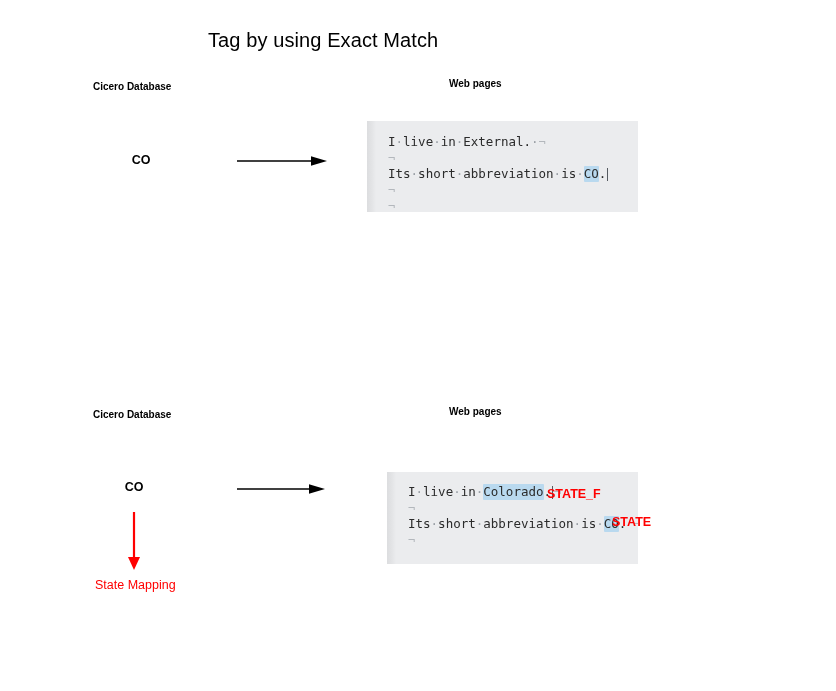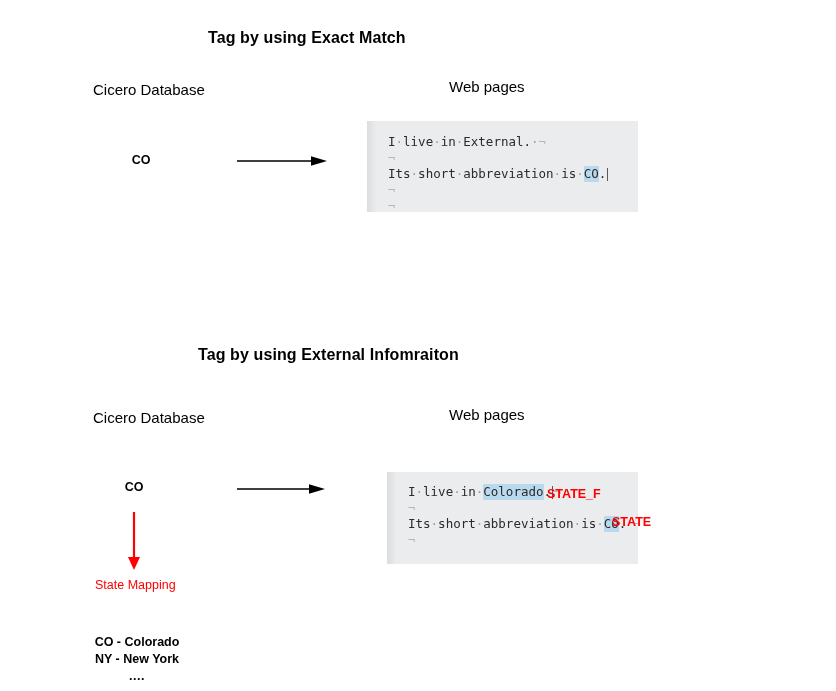--- a/index.html
+++ b/index.html
@@ -20,31 +20,31 @@
     position: relative;
     width: 836px;
     height: 691px;
   }
 
   
   .abs { position: absolute; }
 
   
   .section-title {
-    font-weight: bold;
-    font-size: 16px;
+    font-weight: normal;
+    font-size: 20px;
     letter-spacing: 0.1px;
     white-space: nowrap;
     color: #000;
   }
 
   
   .col-header {
-    font-weight: normal;
-    font-size: 15px;
+    font-weight: bold;
+    font-size: 10px;
     white-space: nowrap;
     color: #000;
   }
 
   
   .db-token {
     font-weight: bold;
     font-size: 12.5px;
     white-space: nowrap;
     color: #000;
@@ -170,21 +170,20 @@
       <div class="editor-line blank"><span class="nl">¬</span></div>
 
       <div class="editor-line"><span class="tok">Its</span><span class="tok" style="color:#9aa0a6">·</span><span class="tok">short</span><span class="tok" style="color:#9aa0a6">·</span><span class="tok">abbreviation</span><span class="tok" style="color:#9aa0a6">·</span><span class="tok">is</span><span class="tok" style="color:#9aa0a6">·</span><span class="tok hl">CO</span><span class="tok">.</span><span class="caret"></span></div>
 
       <div class="editor-line blank"><span class="nl">¬</span></div>
 
       <div class="editor-line blank"><span class="nl">¬</span></div>
     </div>
   </div>
 
-  <div class="abs section-title" style="left:198px; top:346px;">Tag by using External Infomraiton</div>
 
   <div class="abs col-header" style="left:93px; top:409px;">Cicero Database</div>
 
   <div class="abs col-header" style="left:449px; top:406px;">Web pages</div>
 
   <div class="abs db-token" style="left:106px; top:480px; width:56px;">CO</div>
 
   <div class="abs arrow-h" style="left:237px; top:482px; width:88px; height:14px;">
     <svg width="88" height="14" viewBox="0 0 88 14">
       <line x1="0" y1="7" x2="74" y2="7" stroke="#000000" stroke-width="1.6"></line>
@@ -194,25 +193,20 @@
 
   <div class="abs arrow-v" style="left:126px; top:512px; width:16px; height:60px;">
     <svg width="16" height="60" viewBox="0 0 16 60">
       <line x1="8" y1="0" x2="8" y2="48" stroke="#ff0000" stroke-width="2.2"></line>
       <polygon points="2,45 14,45 8,58" fill="#ff0000"></polygon>
     </svg>
   </div>
 
   <div class="abs mapping-title" style="left:95px; top:578px;">State Mapping</div>
 
-  <div class="abs mapping-list" style="left:77px; top:634px; width:120px;">
-    <div>CO - Colorado</div>
-    <div>NY - New York</div>
-    <div class="mapping-ellipsis">....</div>
-  </div>
 
   <div class="abs editor" style="left:387px; top:472px; width:251px; height:92px;">
     <div class="editor-gutter"></div>
     <div class="editor-body" style="padding-top:12px;">
 
       <div class="editor-line"><span class="tok">I</span><span class="tok" style="color:#9aa0a6">·</span><span class="tok">live</span><span class="tok" style="color:#9aa0a6">·</span><span class="tok">in</span><span class="tok" style="color:#9aa0a6">·</span><span class="tok hl">Colorado</span><span class="tok">.</span><span class="caret"></span><span class="nl">¬</span></div>
 
       <div class="editor-line blank"><span class="nl">¬</span></div>
 
       <div class="editor-line"><span class="tok">Its</span><span class="tok" style="color:#9aa0a6">·</span><span class="tok">short</span><span class="tok" style="color:#9aa0a6">·</span><span class="tok">abbreviation</span><span class="tok" style="color:#9aa0a6">·</span><span class="tok">is</span><span class="tok" style="color:#9aa0a6">·</span><span class="tok hl">CO</span><span class="tok">.</span><span class="tok" style="color:#b3b7bc">&nbsp;¬</span></div>

